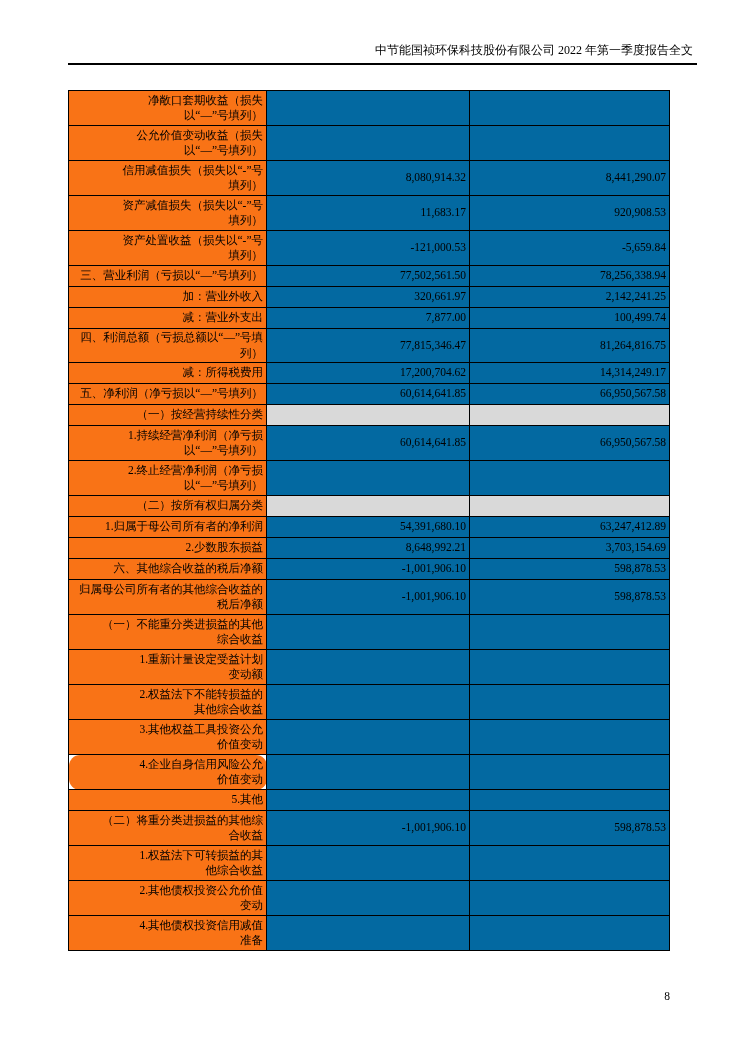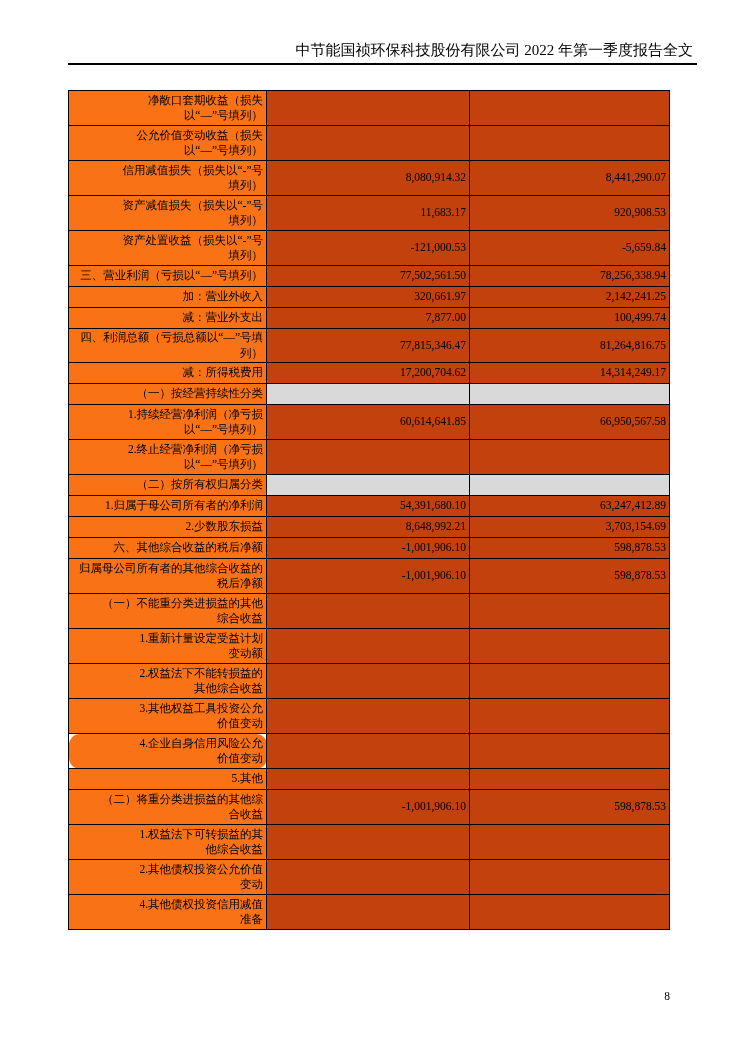--- a/index.html
+++ b/index.html
@@ -10,21 +10,21 @@
     color: #000000;
     font-family: "Liberation Serif", "DejaVu Serif", serif;
     overflow: hidden;
   }
   .doc-header {
     position: absolute;
     left: 68px;
     top: 42px;
     width: 629px;
     text-align: right;
-    font-size: 15px;
+    font-size: 12px;
     line-height: 16px;
     padding-bottom: 5px;
     padding-right: 4px;
     border-bottom: 2px solid #000000;
   }
   table.fin-table {
     position: absolute;
     left: 68px;
     top: 90px;
     width: 601px;
@@ -37,21 +37,21 @@
     line-height: 15.5px;
     vertical-align: middle;
     overflow: hidden;
   }
   .fin-table td.lbl {
     background: #f97316;
     padding: 1px 3px;
     text-align: right;
   }
   .fin-table td.val {
-    background: #c2410c;
+    background: #0369a1;
     padding: 1px 3px;
     text-align: right;
   }
   .fin-table tr.shaded td.val { background: #d9d9d9; }
   .fin-table tr.r1 { height: 21px; }
   .fin-table tr.r2 { height: 35px; }
   .page-number {
     position: absolute;
     left: 68px;
     top: 990px;
@@ -125,20 +125,25 @@
     <td class="val">77,815,346.47</td>
     <td class="val">81,264,816.75</td>
   </tr>
 
   <tr class="r1">
     <td class="lbl" style="text-indent: 21px;">减：所得税费用</td>
     <td class="val">17,200,704.62</td>
     <td class="val">14,314,249.17</td>
   </tr>
 
+  <tr class="r1">
+    <td class="lbl" style="text-indent: 0px;">五、净利润（净亏损以“—”号填列）</td>
+    <td class="val">60,614,641.85</td>
+    <td class="val">66,950,567.58</td>
+  </tr>
 
   <tr class="r1 shaded">
     <td class="lbl" style="text-indent: 18px;">（一）按经营持续性分类</td>
     <td class="val"></td>
     <td class="val"></td>
   </tr>
 
   <tr class="r2">
     <td class="lbl" style="text-indent: 24px;">1.持续经营净利润（净亏损以“—”号填列）</td>
     <td class="val">60,614,641.85</td>

